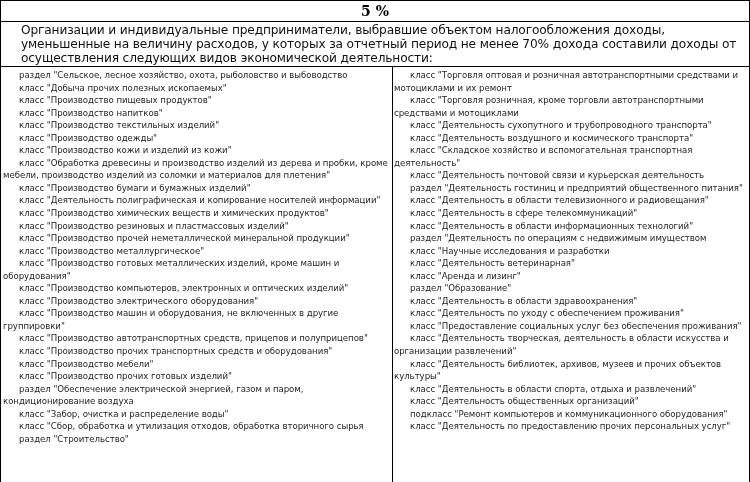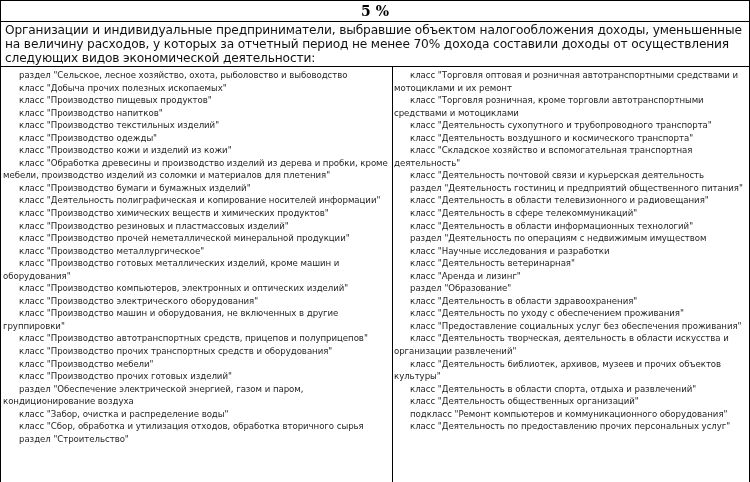--- a/index.html
+++ b/index.html
@@ -17,21 +17,21 @@
       border-bottom: 1px solid #000;
       text-align: center;
       font-family: "DejaVu Serif", serif;
       font-weight: bold;
       font-size: 14px;
       line-height: 20px;
       color: #000;
     }
     .row-intro {
       border-bottom: 1px solid #000;
-      padding: 1px 4px 1px 4px;
+      padding: 1px 4px 1px 20px;
       font-size: 12.2px;
       line-height: 14px;
       letter-spacing: -0.15px;
       color: #111;
     }
     .row-cols {
       display: flex;
       height: 418px;
     }
     .col {

